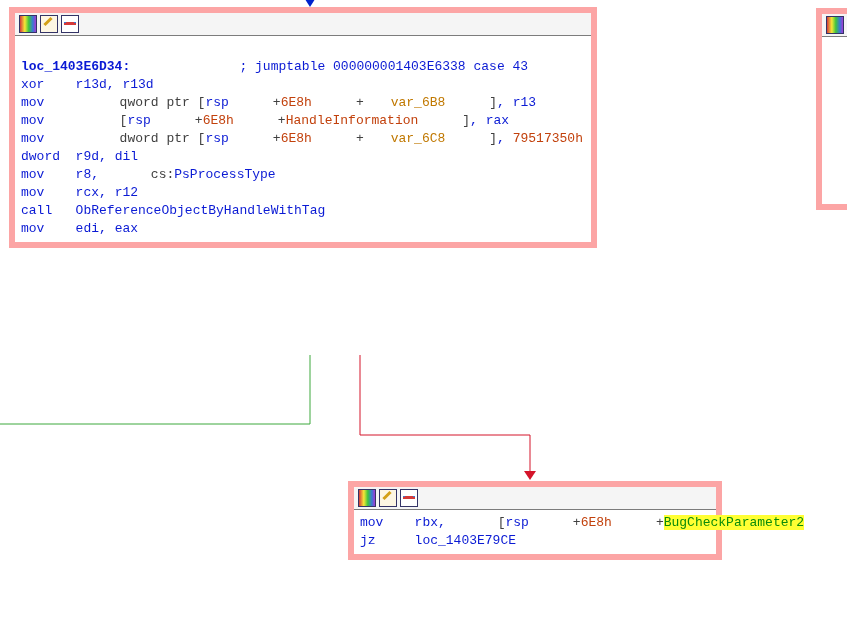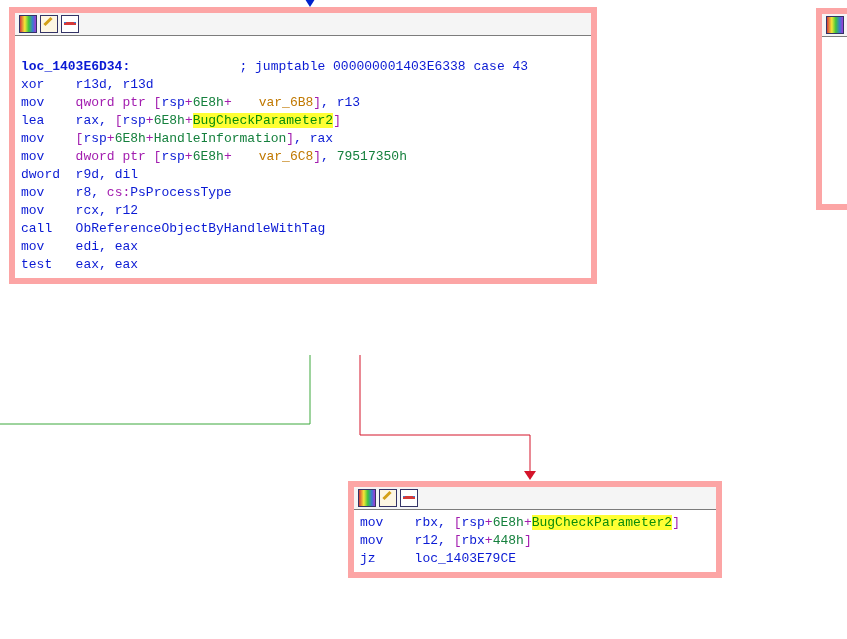--- a/index.html
+++ b/index.html
@@ -77,22 +77,22 @@
       padding: 4px 6px;
       white-space: nowrap;
     }
     .asm-line {
       line-height: 18px;
       white-space: pre;
     }
     .t-mnem { color: #0a1ad4; }
     .t-reg { color: #0a1ad4; }
     .t-addr { color: #0a1ad4; font-weight: bold; }
-    .t-num { color: #15803d; text-align: center; }
-    .t-brk { color: #a21caf; }
+    .t-num { color: #c2410c; text-align: center; }
+    .t-brk { color: #404040; margin-left: 44px; }
     .t-var { color: #c07800; margin-left: 27px; }
     .t-hl { background: #ffff33; color: #0a8c0a; }
     .t-sym { color: #0a1ad4; }
     .t-comment { color: #0a1ad4; }
     .t-punct { color: #0a1ad4; }
 
     .arrow {
       position: absolute;
       pointer-events: none;
     }
@@ -123,43 +123,40 @@
     <span class="icon icon-rainbow"></span>
     <span class="icon icon-edit"></span>
     <span class="icon icon-chart"></span>
   </div>
   <div class="node-body">
     <div style="height:18px;"></div>
     <div class="asm-line"><span class="t-addr">loc_1403E6D34:</span><span>              </span><span class="t-comment">; jumptable 000000001403E6338 case 43</span></div>
     <div id="main-lines">
         <div class="asm-line"><span class="t-mnem">xor    </span><span class="t-reg">r13d</span><span class="t-punct">, </span><span class="t-reg">r13d</span></div>
         <div class="asm-line"><span class="t-mnem">mov    </span><span class="t-brk">qword ptr [</span><span class="t-reg">rsp</span><span class="t-brk">+</span><span class="t-num">6E8h</span><span class="t-brk">+</span><span class="t-var">var_6B8</span><span class="t-brk">]</span><span class="t-punct">, </span><span class="t-reg">r13</span></div>
-        <div class="asm-line"><span class="t-mnem">lea    </span><span class="t-reg">rax</span><span class="t-punct">, </span><span class="t-brk">[</span><span class="t-reg">rsp</span><span class="t-brk">+</span><span class="t-num">6E8h</span><span class="t-brk">+</span><span class="t-hl">BugCheckParameter2</span><span class="t-brk">]</span></div>
         <div class="asm-line"><span class="t-mnem">mov    </span><span class="t-brk">[</span><span class="t-reg">rsp</span><span class="t-brk">+</span><span class="t-num">6E8h</span><span class="t-brk">+</span><span class="t-num">HandleInformation</span><span class="t-brk">]</span><span class="t-punct">, </span><span class="t-reg">rax</span></div>
         <div class="asm-line"><span class="t-mnem">mov    </span><span class="t-brk">dword ptr [</span><span class="t-reg">rsp</span><span class="t-brk">+</span><span class="t-num">6E8h</span><span class="t-brk">+</span><span class="t-var">var_6C8</span><span class="t-brk">]</span><span class="t-punct">, </span><span class="t-num">79517350h</span></div>
         <div class="asm-line"><span class="t-mnem">dword  </span><span class="t-reg">r9d</span><span class="t-punct">, </span><span class="t-reg">dil</span></div>
         <div class="asm-line"><span class="t-mnem">mov    </span><span class="t-reg">r8</span><span class="t-punct">, </span><span class="t-brk">cs:</span><span class="t-sym">PsProcessType</span></div>
         <div class="asm-line"><span class="t-mnem">mov    </span><span class="t-reg">rcx</span><span class="t-punct">, </span><span class="t-reg">r12</span></div>
         <div class="asm-line"><span class="t-mnem">call   </span><span class="t-sym">ObReferenceObjectByHandleWithTag</span></div>
         <div class="asm-line"><span class="t-mnem">mov    </span><span class="t-reg">edi</span><span class="t-punct">, </span><span class="t-reg">eax</span></div>
-        <div class="asm-line"><span class="t-mnem">test   </span><span class="t-reg">eax</span><span class="t-punct">, </span><span class="t-reg">eax</span></div>
       </div>
   </div>
 </div>
 
 <div class="node" id="node-sub" style="left:348px; top:481px; width:362px;">
   <div class="node-header">
     <span class="icon icon-rainbow"></span>
     <span class="icon icon-edit"></span>
     <span class="icon icon-chart"></span>
   </div>
   <div class="node-body">
     <div id="sub-lines">
         <div class="asm-line"><span class="t-mnem">mov    </span><span class="t-reg">rbx</span><span class="t-punct">, </span><span class="t-brk">[</span><span class="t-reg">rsp</span><span class="t-brk">+</span><span class="t-num">6E8h</span><span class="t-brk">+</span><span class="t-hl">BugCheckParameter2</span><span class="t-brk">]</span></div>
-        <div class="asm-line"><span class="t-mnem">mov    </span><span class="t-reg">r12</span><span class="t-punct">, </span><span class="t-brk">[</span><span class="t-reg">rbx</span><span class="t-brk">+</span><span class="t-num">448h</span><span class="t-brk">]</span></div>
         <div class="asm-line"><span class="t-mnem">jz     </span><span class="t-sym">loc_1403E79CE</span></div>
       </div>
   </div>
 </div>
 
 <div class="node" style="left:816px; top:8px; width:40px; height:190px;">
   <div class="node-header">
     <span class="icon icon-rainbow"></span>
   </div>
 </div>

